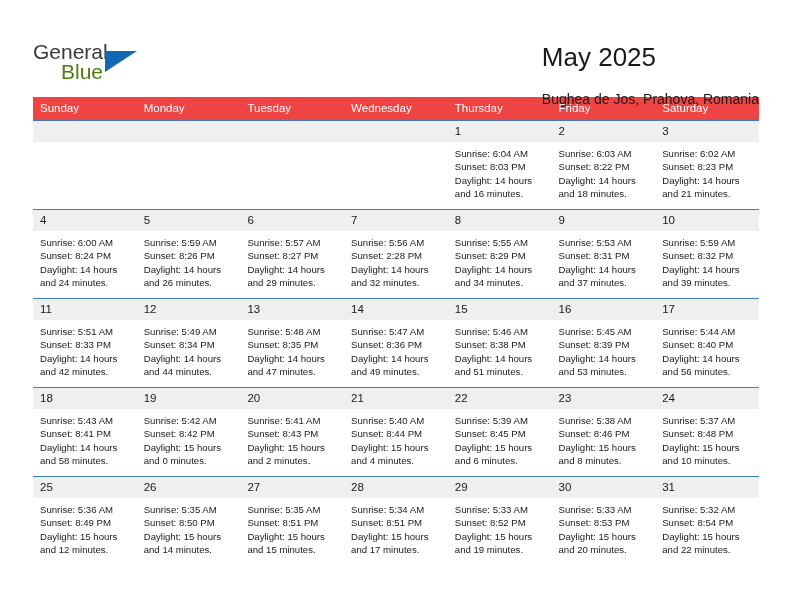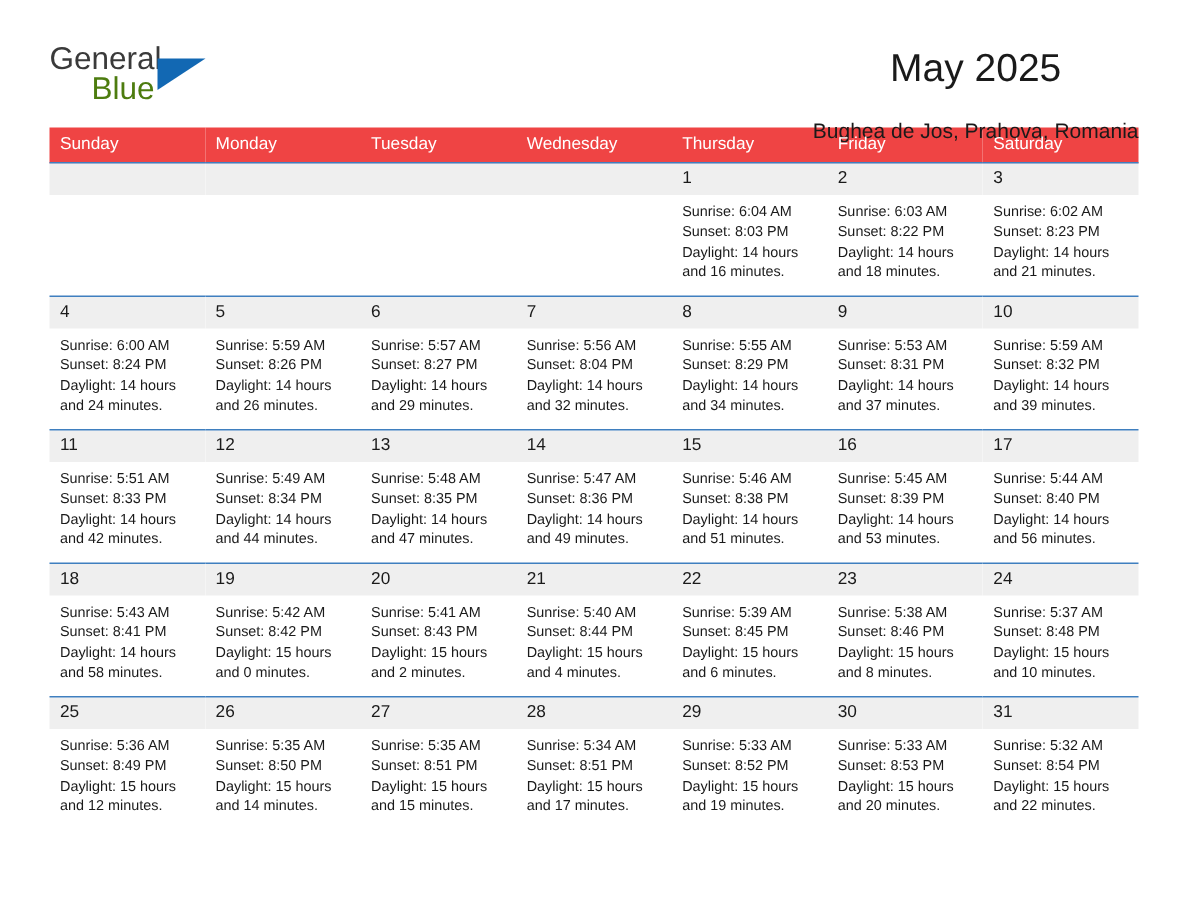--- a/index.html
+++ b/index.html
@@ -8,21 +8,21 @@
     height: 612px;
     background: #ffffff;
     font-family: "Liberation Sans", sans-serif;
     color: #000000;
     overflow: hidden;
   }
   .page {
     width: 792px;
     height: 612px;
     position: relative;
-    padding: 0 33px;
+    padding: 12px 33px;
   }
 
   
   .top {
     display: flex;
     justify-content: space-between;
     align-items: flex-start;
     padding-top: 28px;
     height: 75px;
   }
@@ -49,21 +49,21 @@
   .logo-triangle {
     position: absolute;
     left: 72px;
     top: 11px;
     width: 0;
     height: 0;
     border-left: 32px solid #1268b3;
     border-bottom: 21px solid transparent;
   }
   .titles {
-    text-align: center;
+    text-align: left;
     padding-top: 2px;
   }
   .cal-title {
     font-size: 26px;
     font-weight: normal;
     color: #1a1a1a;
     line-height: 30px;
   }
   .cal-sub {
     font-size: 14px;
@@ -210,21 +210,21 @@
               <span>Sunrise: 5:57 AM</span>
               <span>Sunset: 8:27 PM</span>
               <span>Daylight: 14 hours</span>
               <span>and 29 minutes.</span>
             </div>
           </td>
           <td>
             <span class="daynum">7</span>
             <div class="info">
               <span>Sunrise: 5:56 AM</span>
-              <span>Sunset: 8:04 PM</span>
+              <span>Sunset: 2:28 PM</span>
               <span>Daylight: 14 hours</span>
               <span>and 32 minutes.</span>
             </div>
           </td>
           <td>
             <span class="daynum">8</span>
             <div class="info">
               <span>Sunrise: 5:55 AM</span>
               <span>Sunset: 8:29 PM</span>
               <span>Daylight: 14 hours</span>

